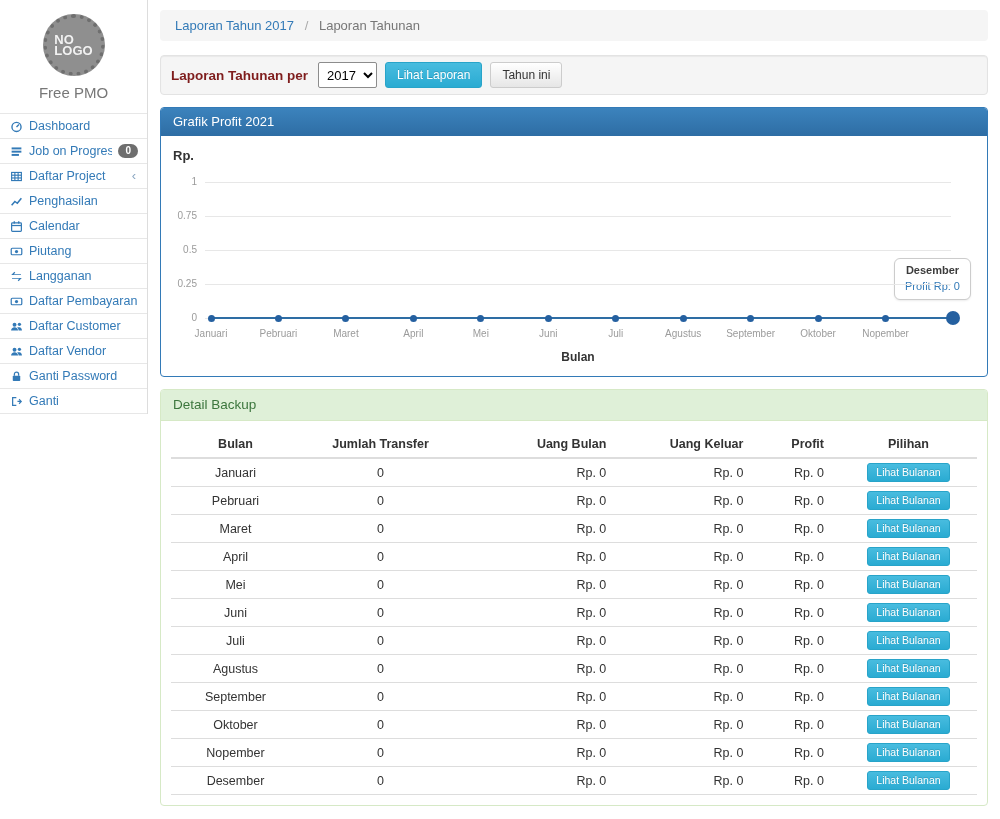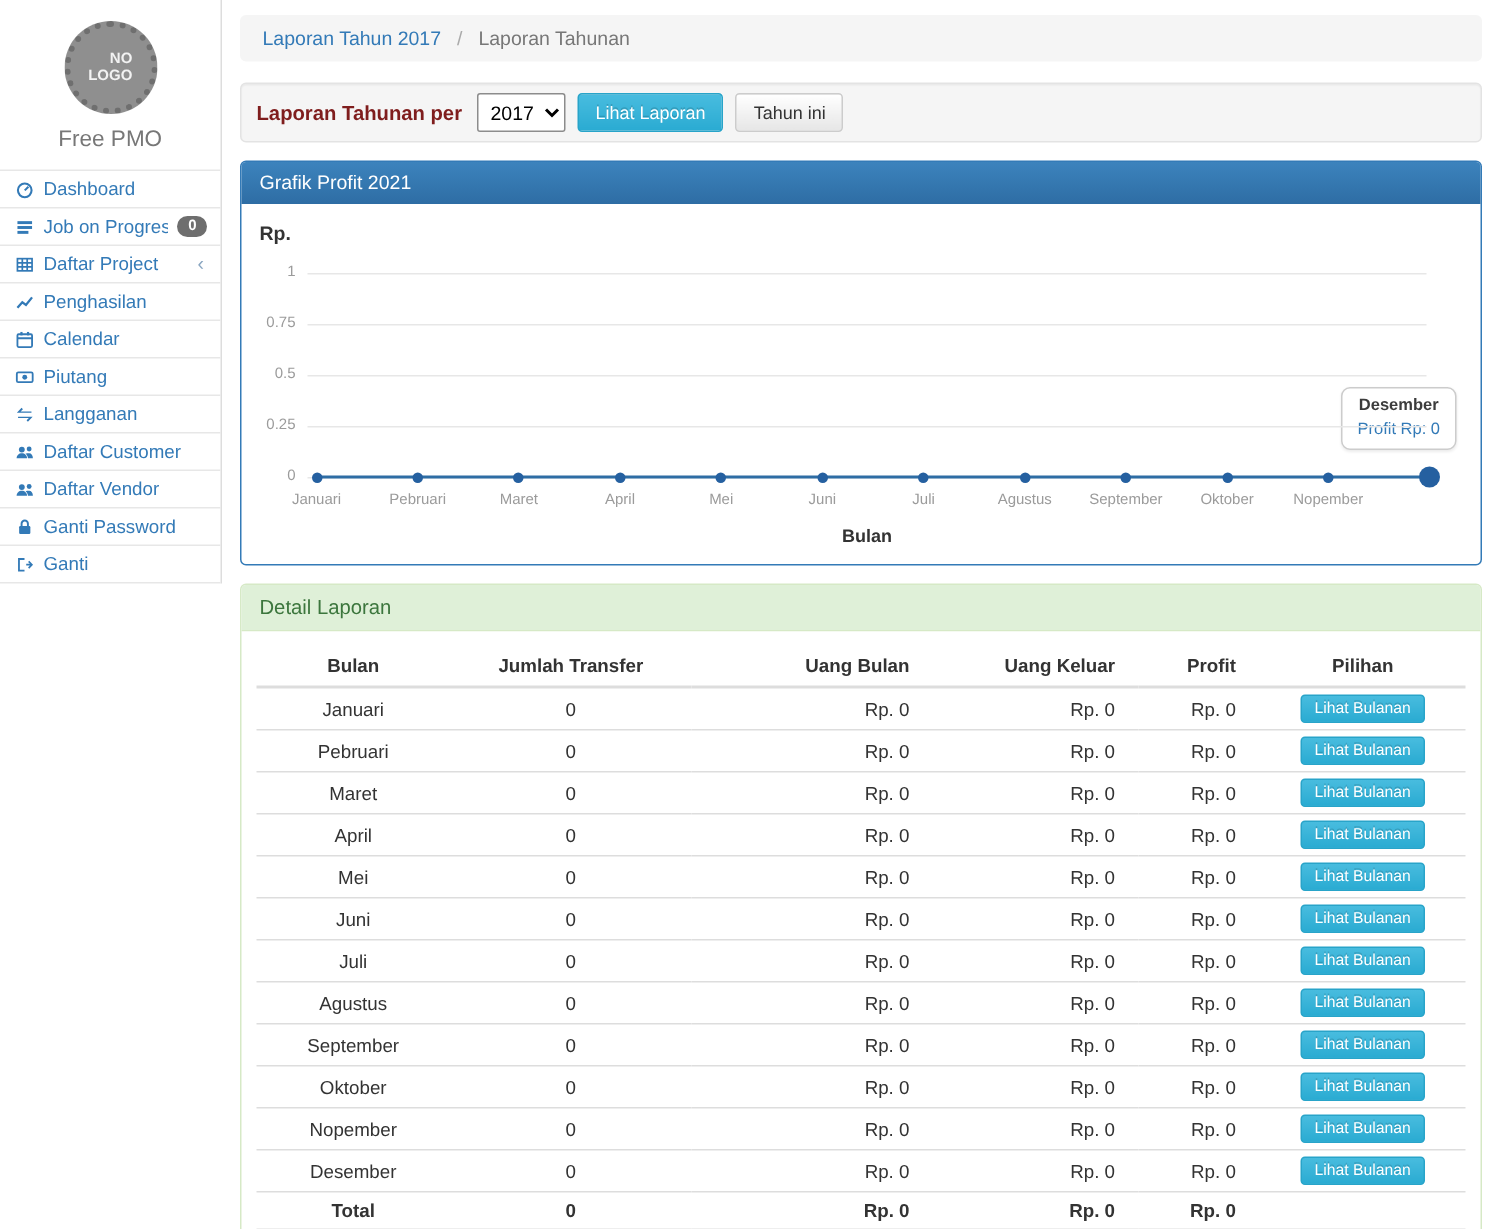--- a/index.html
+++ b/index.html
@@ -3,21 +3,21 @@
 <meta charset="utf-8">
 <style>
   * { box-sizing: border-box; margin: 0; padding: 0; }
   html,body { width:1000px; background:#fff; font-family:"Liberation Sans", sans-serif; font-size:13px; color:#333; }
 
   
   .sidebar { position:absolute; left:0; top:0; width:148px; background:#fff; border-right:1px solid #ddd; }
   .logo-box { padding:12px 10px 10px; text-align:center; border-bottom:1px solid #e7e7e7; }
   .logo-seal { width:62px; height:62px; margin:2px auto 8px; border-radius:50%; border:4px dotted #6f6f6f;
                background:#8f8f8f; display:flex; align-items:center; justify-content:center; }
-  .logo-seal span { color:#f2f2f2; font-weight:bold; font-size:10px; line-height:11px; text-align:right; }
+  .logo-seal span { color:#f2f2f2; font-weight:bold; font-size:13px; line-height:11px; text-align:left; }
   .brand { color:#777; font-size:15px; padding-bottom:2px; }
   .side-item { display:flex; align-items:center; gap:6px; padding:4px 9px; line-height:16px;
                color:#337ab7; font-size:12.5px; border-bottom:1px solid #e7e7e7; cursor:pointer; text-decoration:none; }
   .side-item .ic { width:14px; height:14px; display:inline-flex; align-items:center; justify-content:center; flex:none; color:#337ab7; font-size:12px; }
   .side-item .ic svg { width:13px; height:13px; }
   .side-item .lbl { flex:1 1 auto; white-space:nowrap; overflow:hidden; }
   .badge0 { background:#6e6e6e; color:#fff; border-radius:10px; font-size:10px; font-weight:bold; padding:2px 7px; line-height:10px; }
   .chev { color:#8aa6c1; font-size:13px; padding-right:2px; }
 
   
@@ -142,20 +142,29 @@
         <span class="lbl">Piutang</span>
       </a>
       <a class="side-item" href="#">
         <span class="ic">
           <svg viewBox="0 0 16 16" fill="currentColor">
             <path d="M13.5 5.3H4.6l1.9-1.9L5.4 2.3 1.5 6.3h12z"></path>
             <path d="M2.5 10.7h8.9l-1.9 1.9 1.1 1.1 3.9-4h-12z"></path>
           </svg>
         </span>
         <span class="lbl">Langganan</span>
+      </a>
+      <a class="side-item" href="#">
+        <span class="ic">
+          <svg viewBox="0 0 16 16">
+            <rect x="1.5" y="4" width="13" height="8" rx="1.2" fill="none" stroke="currentColor" stroke-width="1.5"></rect>
+            <circle cx="8" cy="8" r="2" fill="currentColor"></circle>
+          </svg>
+        </span>
+        <span class="lbl">Daftar Pembayaran</span>
       </a>
       <a class="side-item" href="#">
         <span class="ic">
           <svg viewBox="0 0 16 16" fill="currentColor">
             <circle cx="5.6" cy="5.8" r="2.4"></circle>
             <path d="M1.3 13c0-2.4 1.9-4.1 4.3-4.1s4.3 1.7 4.3 4.1z"></path>
             <circle cx="11.6" cy="5.3" r="2"></circle>
             <path d="M10.6 13c-.1-1.6-.8-2.9-2-3.7.8-.4 1.7-.5 3-.5 1.8 0 3.1 1.7 3.1 4.2z"></path>
           </svg>
         </span>
@@ -250,21 +259,21 @@
         <div class="xtick" style="left: 553.636px; top: 192px;">September</div>
         <div class="dot" style="left: 653.591px; top: 178.5px; width: 7px; height: 7px;"></div>
         <div class="xtick" style="left: 621.091px; top: 192px;">Oktober</div>
         <div class="dot" style="left: 721.045px; top: 178.5px; width: 7px; height: 7px;"></div>
         <div class="xtick" style="left: 688.545px; top: 192px;">Nopember</div>
         <div class="dot" style="left: 785px; top: 175px; width: 14px; height: 14px;"></div>
       </div>
   </div>
 
   <div class="panel panel-success">
-    <div class="panel-heading">Detail Laporan</div>
+    <div class="panel-heading">Detail Backup</div>
     <div class="panel-body">
       <table class="report">
         <colgroup>
           <col style="width:16%">
             <col style="width:20%">
             <col style="width:20%">
           <col style="width:17%">
             <col style="width:10%">
             <col style="width:17%">
         </colgroup>
@@ -368,25 +377,17 @@
               <td class="c-center"><button class="btn btn-info btn-xs">Lihat Bulanan</button></td>
             </tr>
             <tr>
               <td class="c-center">Desember</td>
               <td class="c-center">0</td>
               <td class="c-right">Rp. 0</td>
               <td class="c-right">Rp. 0</td>
               <td class="c-right">Rp. 0</td>
               <td class="c-center"><button class="btn btn-info btn-xs">Lihat Bulanan</button></td>
             </tr>
-            <tr class="total-row">
-              <td class="c-center">Total</td>
-              <td class="c-center">0</td>
-              <td class="c-right">Rp. 0</td>
-              <td class="c-right">Rp. 0</td>
-              <td class="c-right">Rp. 0</td>
-              <td class="c-center"></td>
-            </tr>
           </tbody>
       </table>
     </div>
   </div>
 </div>
 
 </body></html>

